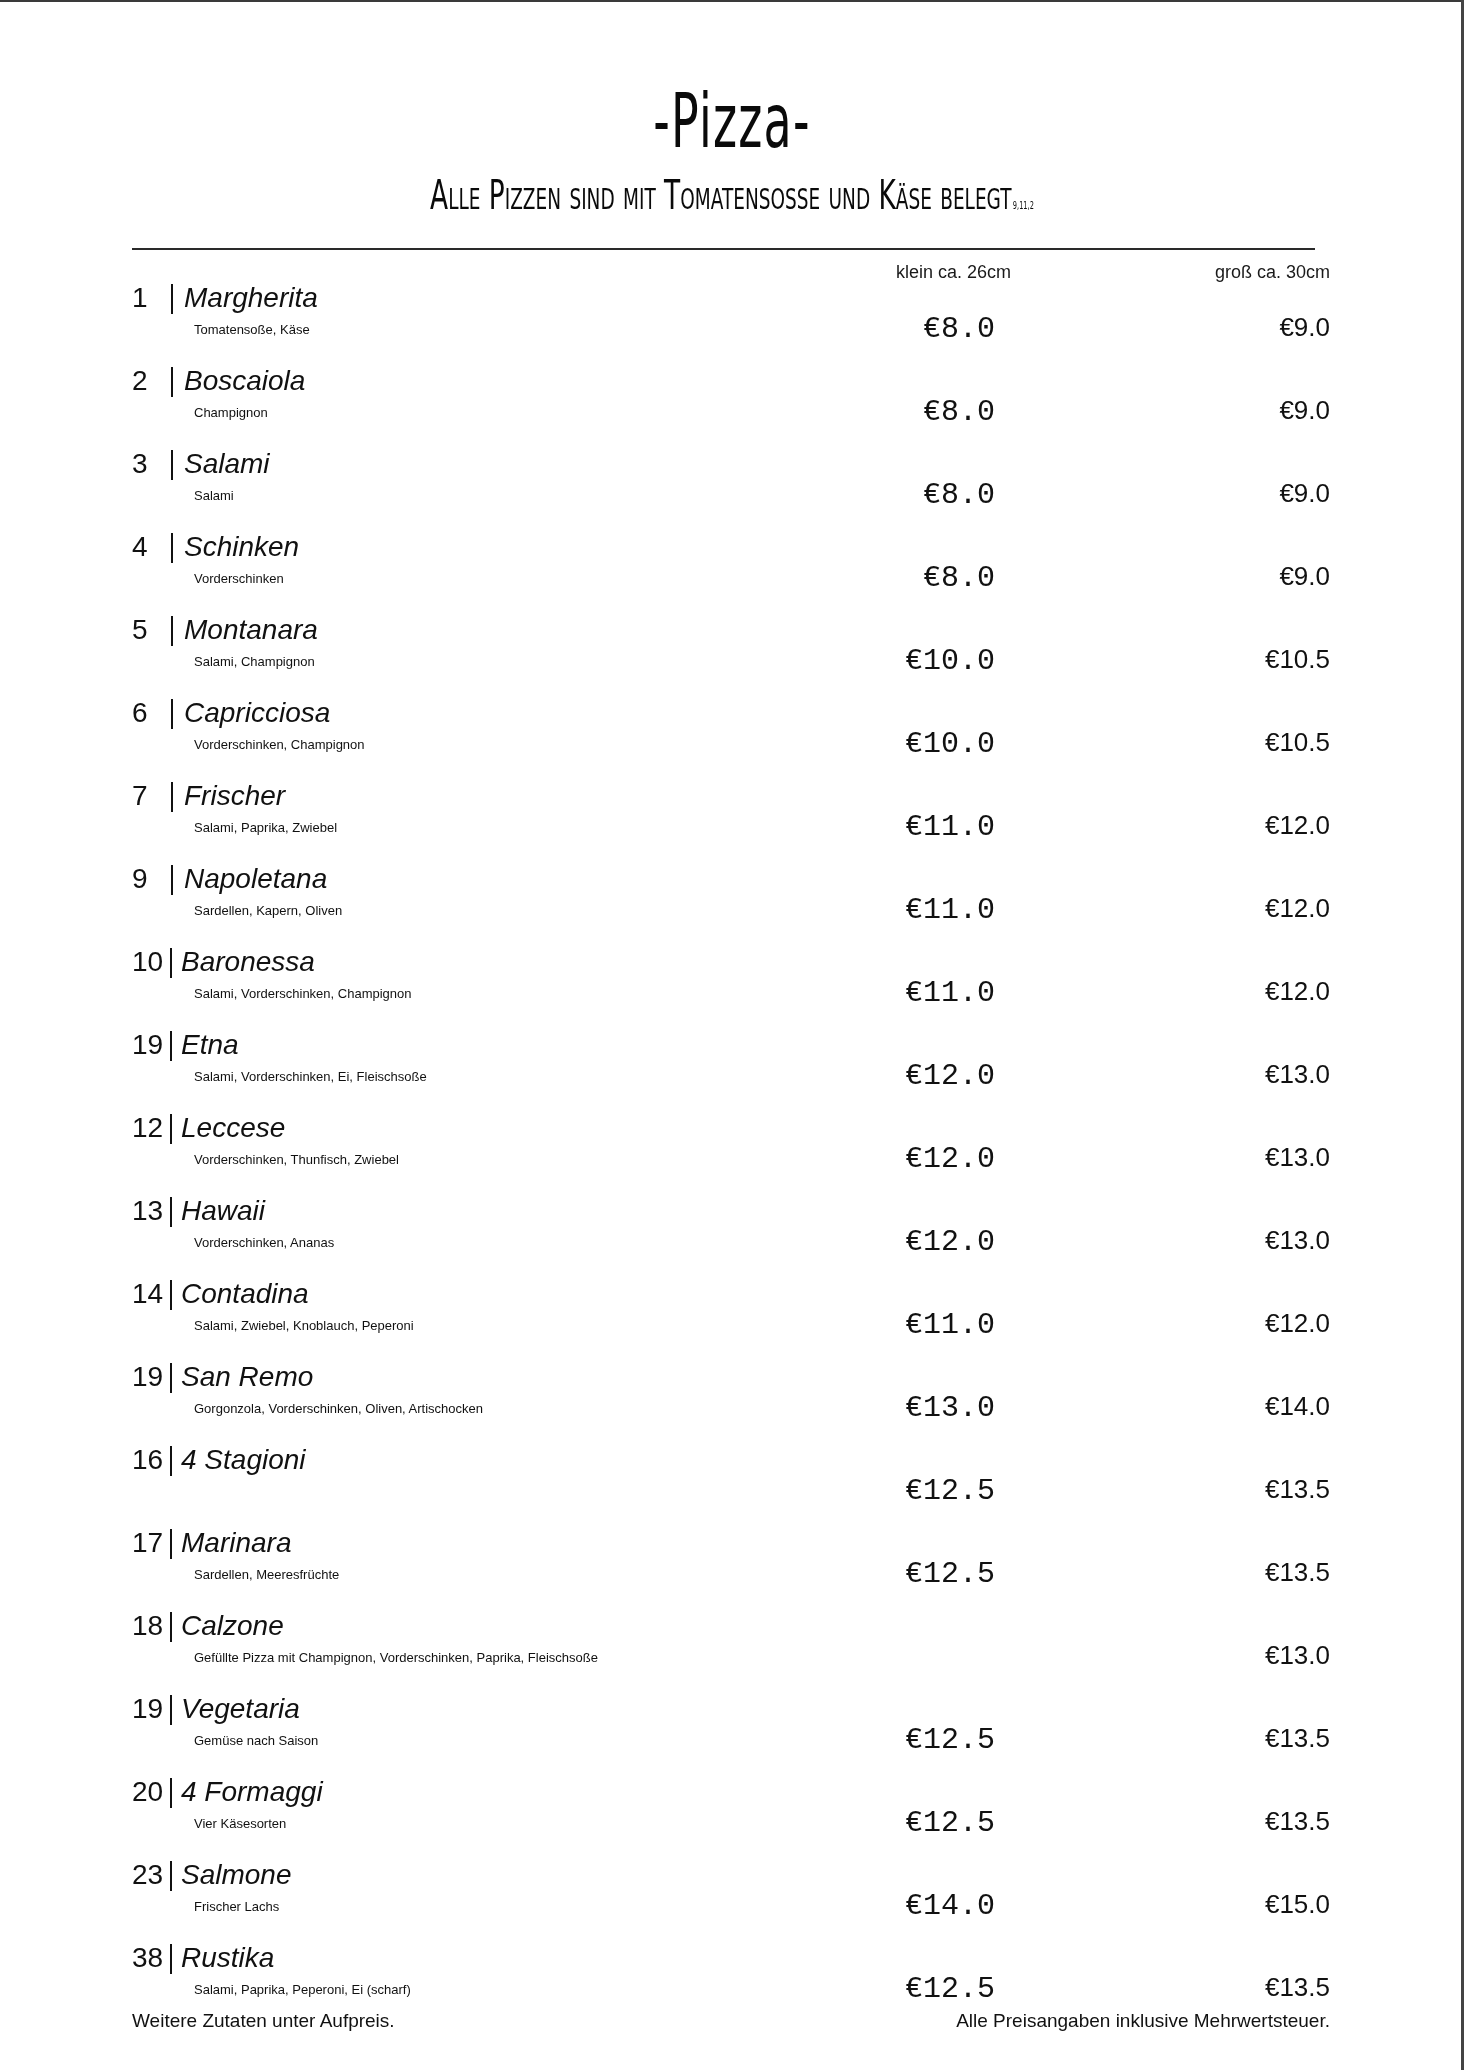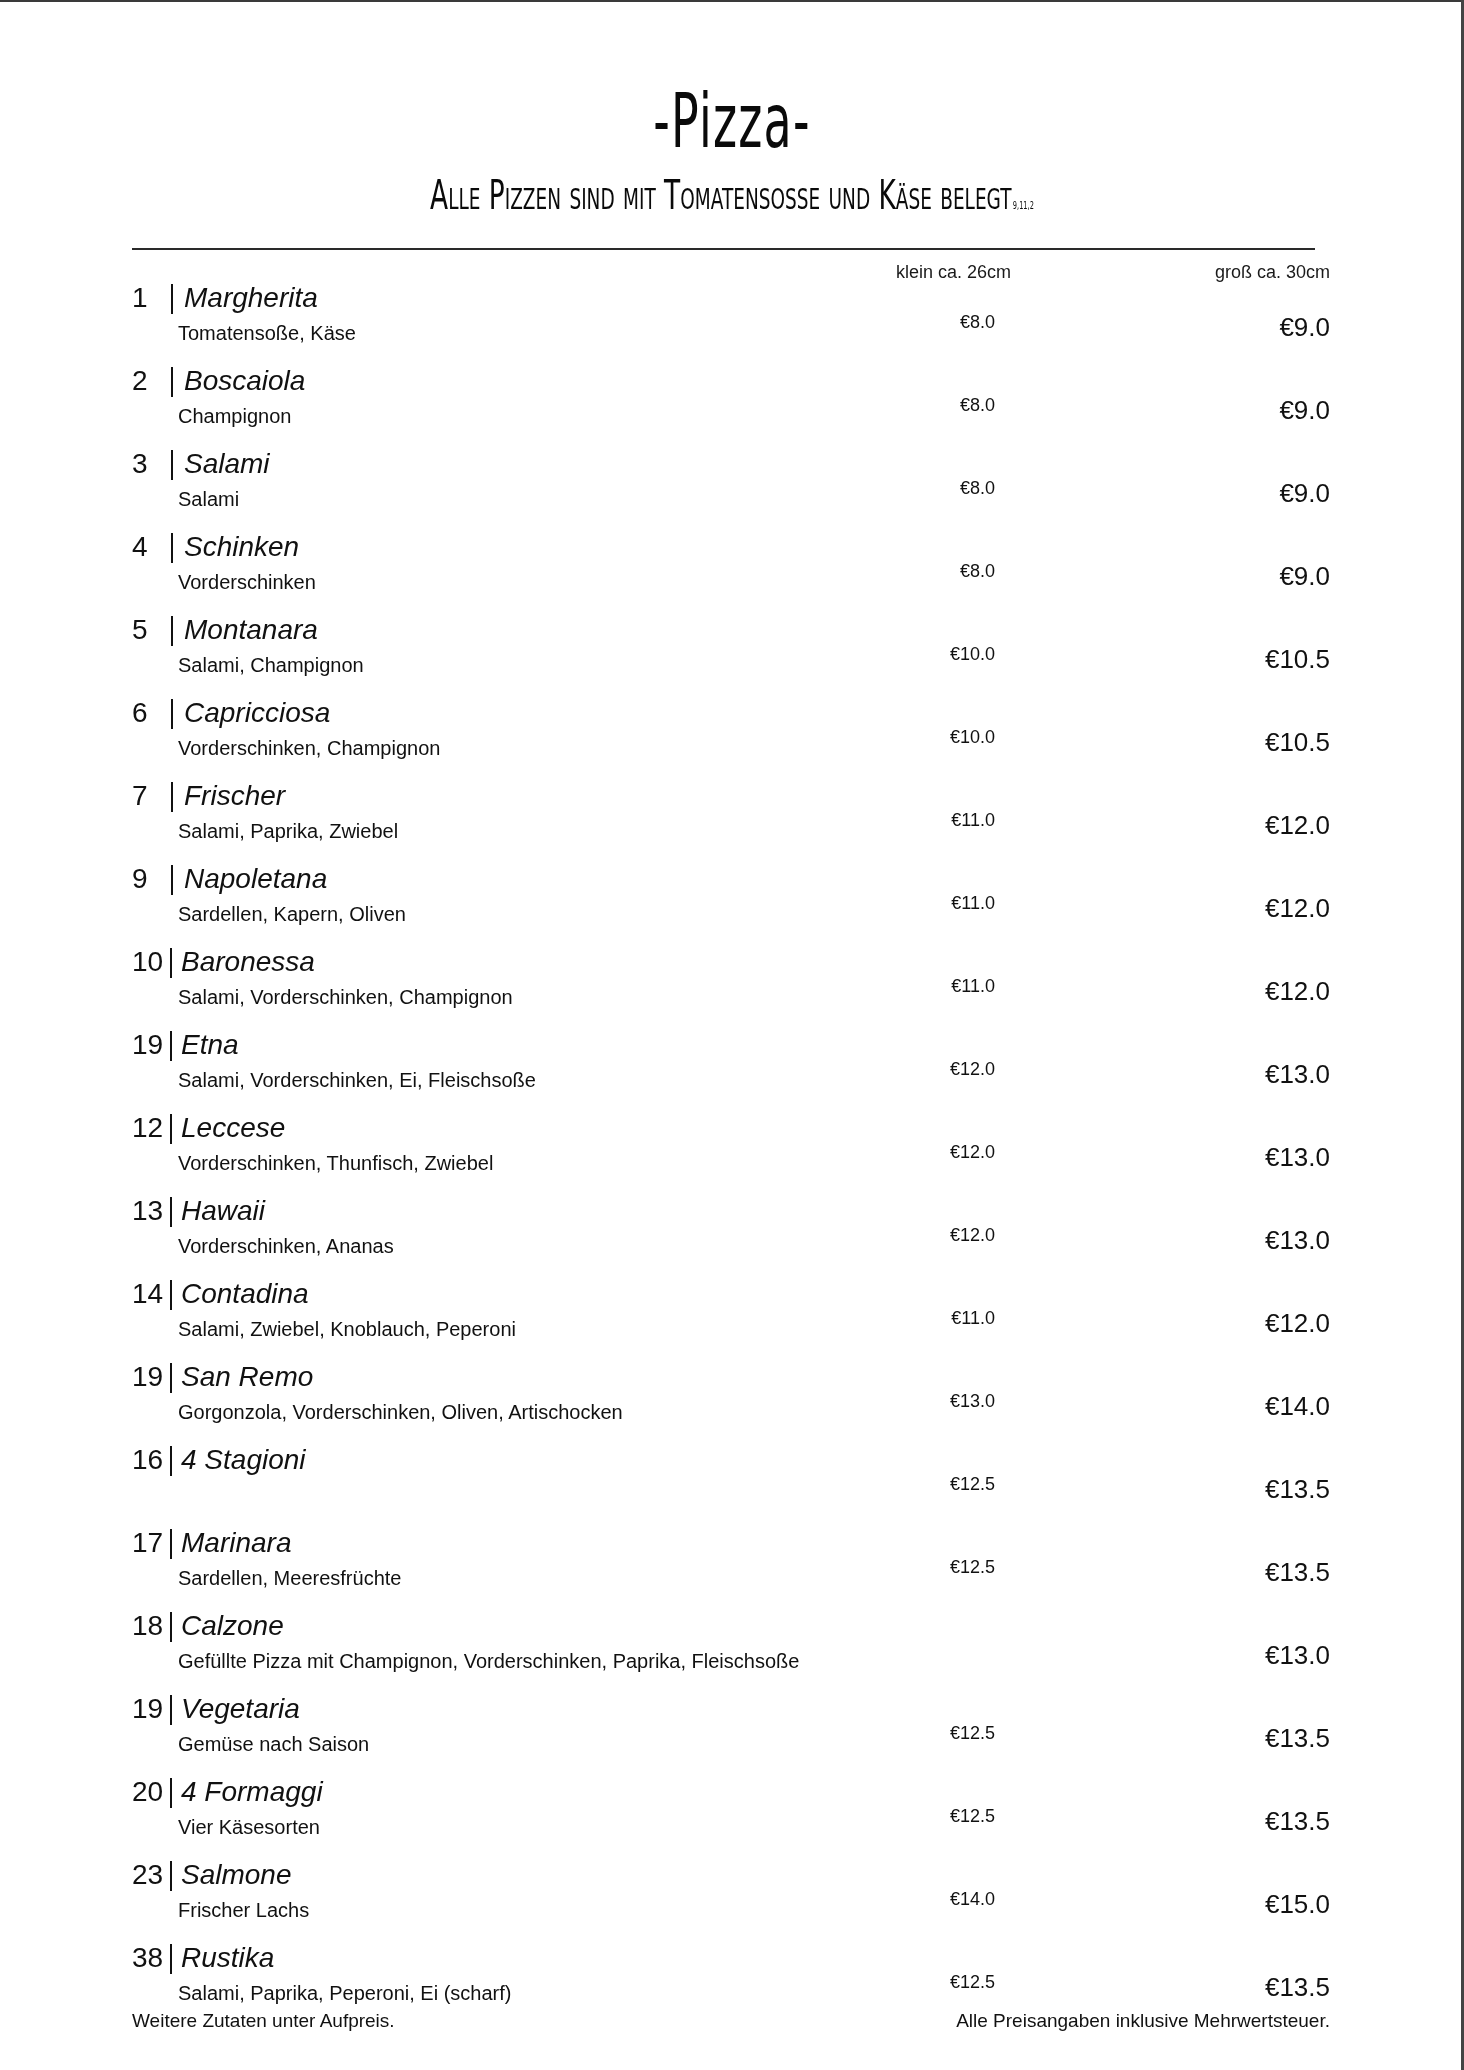--- a/index.html
+++ b/index.html
@@ -25,22 +25,22 @@
 
   .col-head { position: absolute; top: 262px; font-size: 18px; color: #1a1a1a; }
   .col-head.small { left: 896px; }
   .col-head.large { right: 134px; }
 
   .menu { position: absolute; left: 0; top: 282px; width: 1464px; }
   .item { position: relative; height: 83px; }
   .item .num { position: absolute; left: 132px; top: 0; font-size: 28px; color: #111; }
   .item .sep { position: absolute; top: 2px; width: 2px; height: 30px; background: #111; }
   .item .name { position: absolute; top: 0; font-size: 28px; color: #111; font-style: italic; }
-  .item .desc { position: absolute; left: 178px; top: 40px; font-size: 20px; color: #111; text-align: right; }
-  .item .price-s { position: absolute; right: 469px; top: 30px; font-size: 18px; color: #111; }
+  .item .desc { position: absolute; left: 194px; top: 40px; font-size: 13px; color: #111; text-align: right; }
+  .item .price-s { position: absolute; right: 469px; top: 30px; font-size: 30px; color: #111; font-family: Liberation Mono, monospace; }
   .item .price-l { position: absolute; right: 134px; top: 30px; font-size: 26px; color: #111; }
 
   .foot-left { position: absolute; left: 132px; top: 2010px; font-size: 19px; color: #111; }
   .foot-right { position: absolute; right: 134px; top: 2010px; font-size: 19px; color: #111; }
 </style>
 </head>
 <body>
 
 <div class="frame-top"></div>
 <div class="frame-right"></div>

